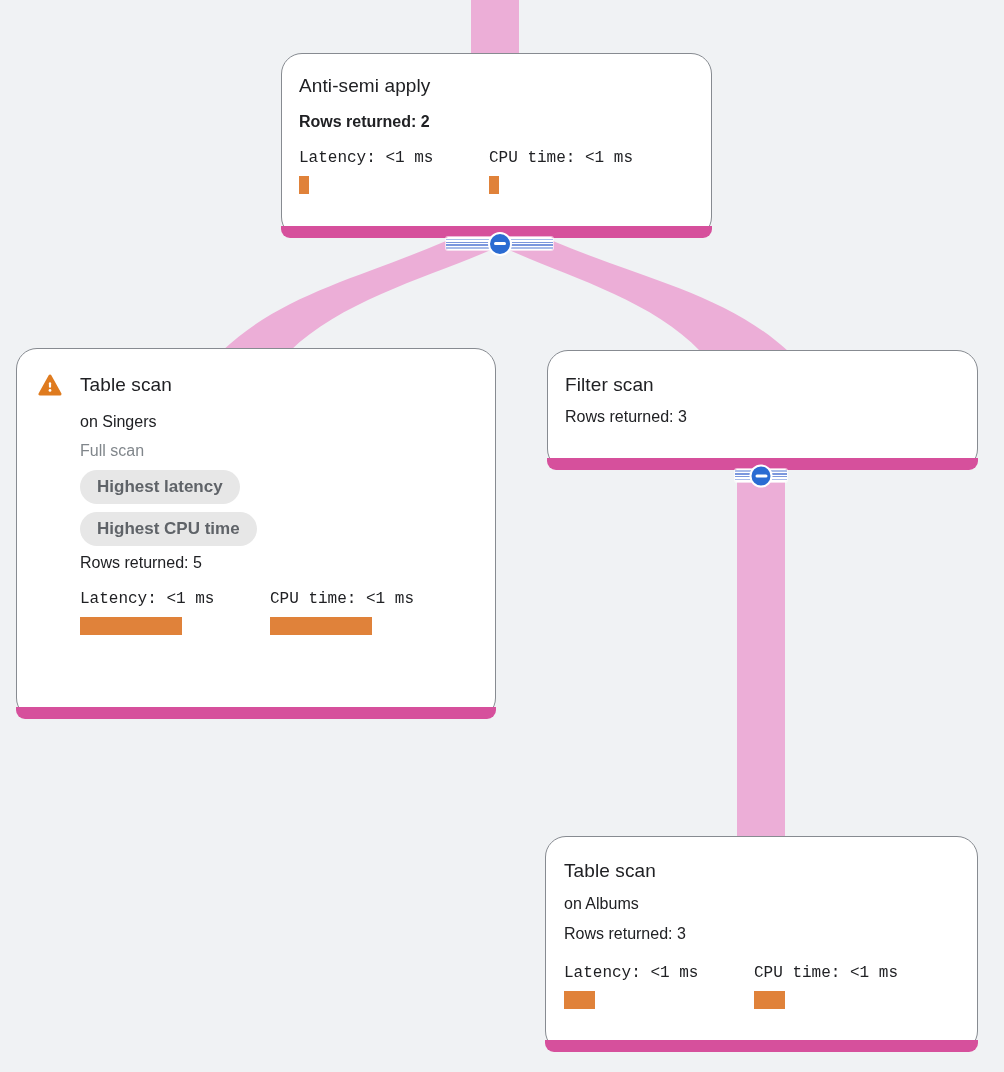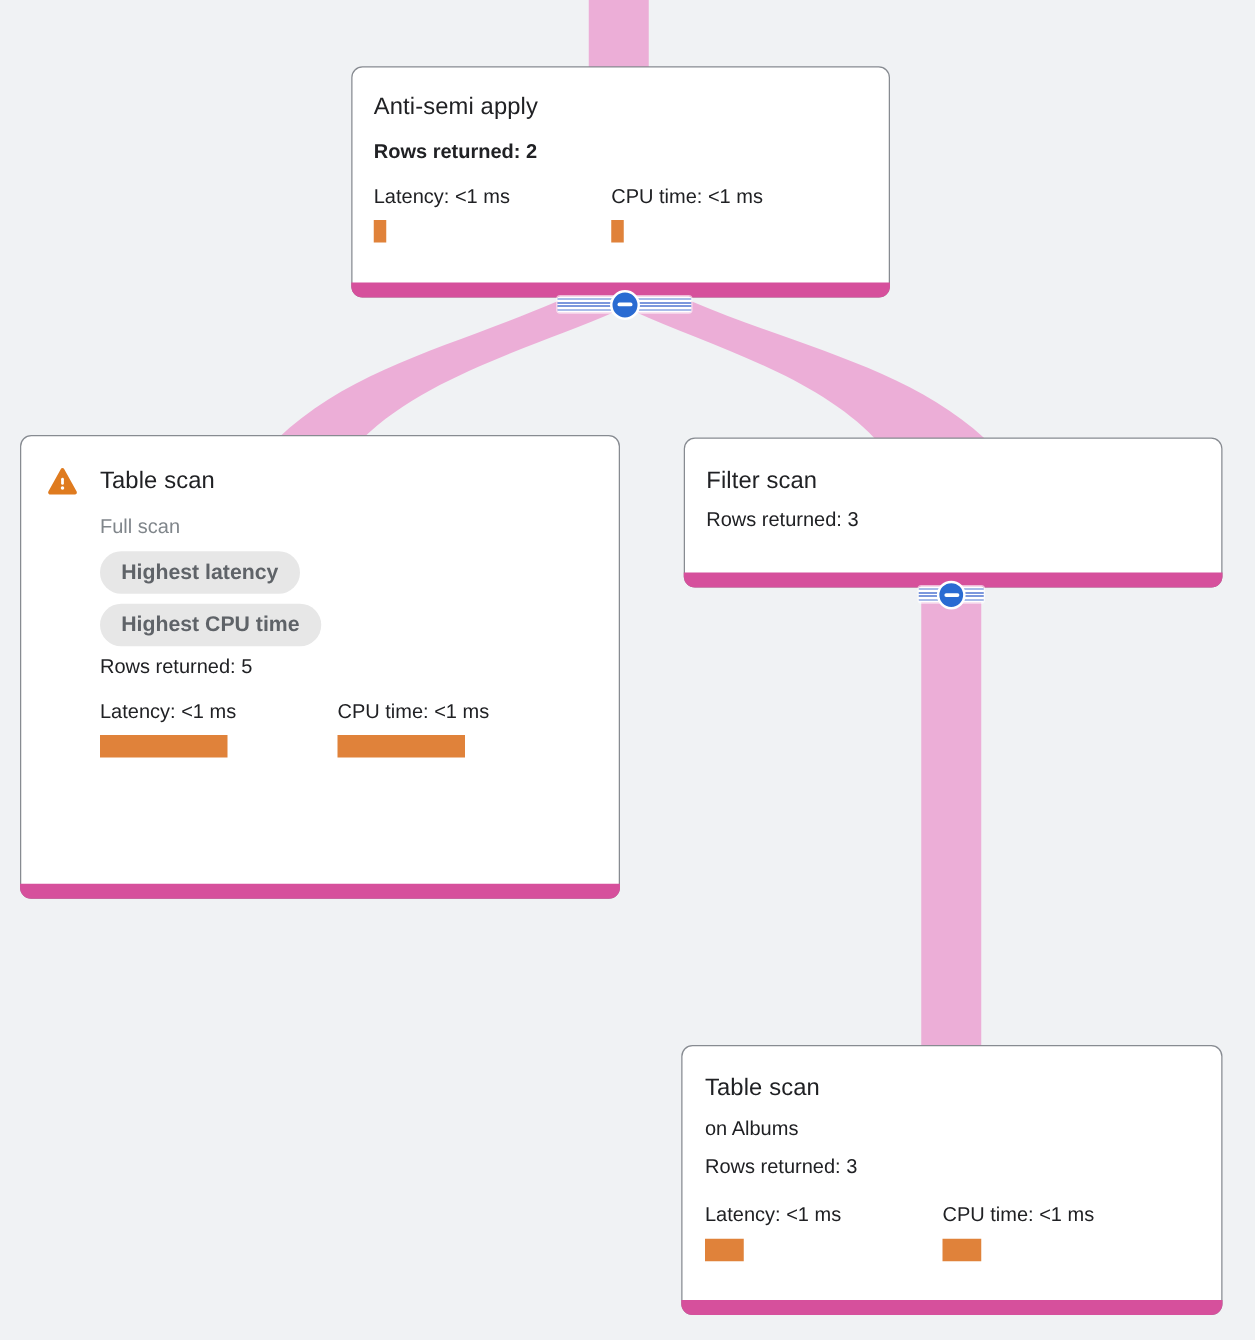--- a/index.html
+++ b/index.html
@@ -24,21 +24,21 @@
     position:relative;
     overflow:hidden;
   }
   .canvas{position:relative;width:1004px;height:1072px;}
   svg.edges{position:absolute;left:0;top:0;z-index:0;}
 
   .card{
     position:absolute;
     background:#ffffff;
     border:1px solid var(--card-border);
-    border-radius:9px;
+    border-radius:21px;
     z-index:1;
   }
   .bottombar{
     position:absolute;left:-1px;right:-1px;bottom:-1px;height:12px;
     background:var(--node-bar-magenta);
     border-radius:0 0 9px 9px;
   }
   .card-title{
     font-size:19px;line-height:24px;font-weight:500;color:var(--text-primary);
     letter-spacing:.1px;
@@ -72,21 +72,21 @@
   #node-albums .card-title{margin-bottom:12px;}
   #node-albums .subtitle{margin-bottom:12px;}
   #node-albums .metrics{margin-top:20px;}
 
   .badge{
     display:block;width:fit-content;
     background:var(--badge-bg);color:var(--badge-text);
     font-size:17px;line-height:22px;
     padding:6px 17px;border-radius:18px;margin-bottom:8px;font-weight:bold;
   }
-  .metrics{display:flex;}
+  .metrics{display:flex;font-family:Liberation Mono, monospace;}
   .metric{width:190px;}
   .metric-label{font-size:16px;line-height:20px;color:var(--text-primary);}
   .metric-bar{height:18px;margin-top:8px;background:var(--metric-bar-orange);}
 
   .warning-icon{display:block;}
 
   
   .collapse{position:absolute;z-index:2;}
   .stripes{
     width:100%;height:13px;border-radius:2px;
@@ -151,20 +151,21 @@
     <div class="body">
       <div class="icon-col">
         <svg class="warning-icon" width="24" height="22" viewBox="0 0 24 22">
           <path d="M2 20 H22 L12 2 Z" fill="var(--warning-orange,#df7b1f)" stroke="var(--warning-orange,#df7b1f)" stroke-width="3" stroke-linejoin="round"></path>
           <rect x="10.9" y="8.2" width="2.2" height="5.6" rx="1.1" fill="#ffffff"></rect>
           <circle cx="12" cy="16.4" r="1.4" fill="#ffffff"></circle>
         </svg>
       </div>
       <div class="content">
         <div class="card-title">Table scan</div>
+        <div class="card-line subtitle">on Singers</div>
         <div class="muted scanmode">Full scan</div>
         <div class="badge">Highest latency</div>
         <div class="badge">Highest CPU time</div>
         <div class="card-line rows">Rows returned: 5</div>
         <div class="metrics">
           <div class="metric">
             <div class="metric-label">Latency: &lt;1 ms</div>
             <div class="metric-bar" style="width: 102px;"></div>
           </div>
           <div class="metric">

